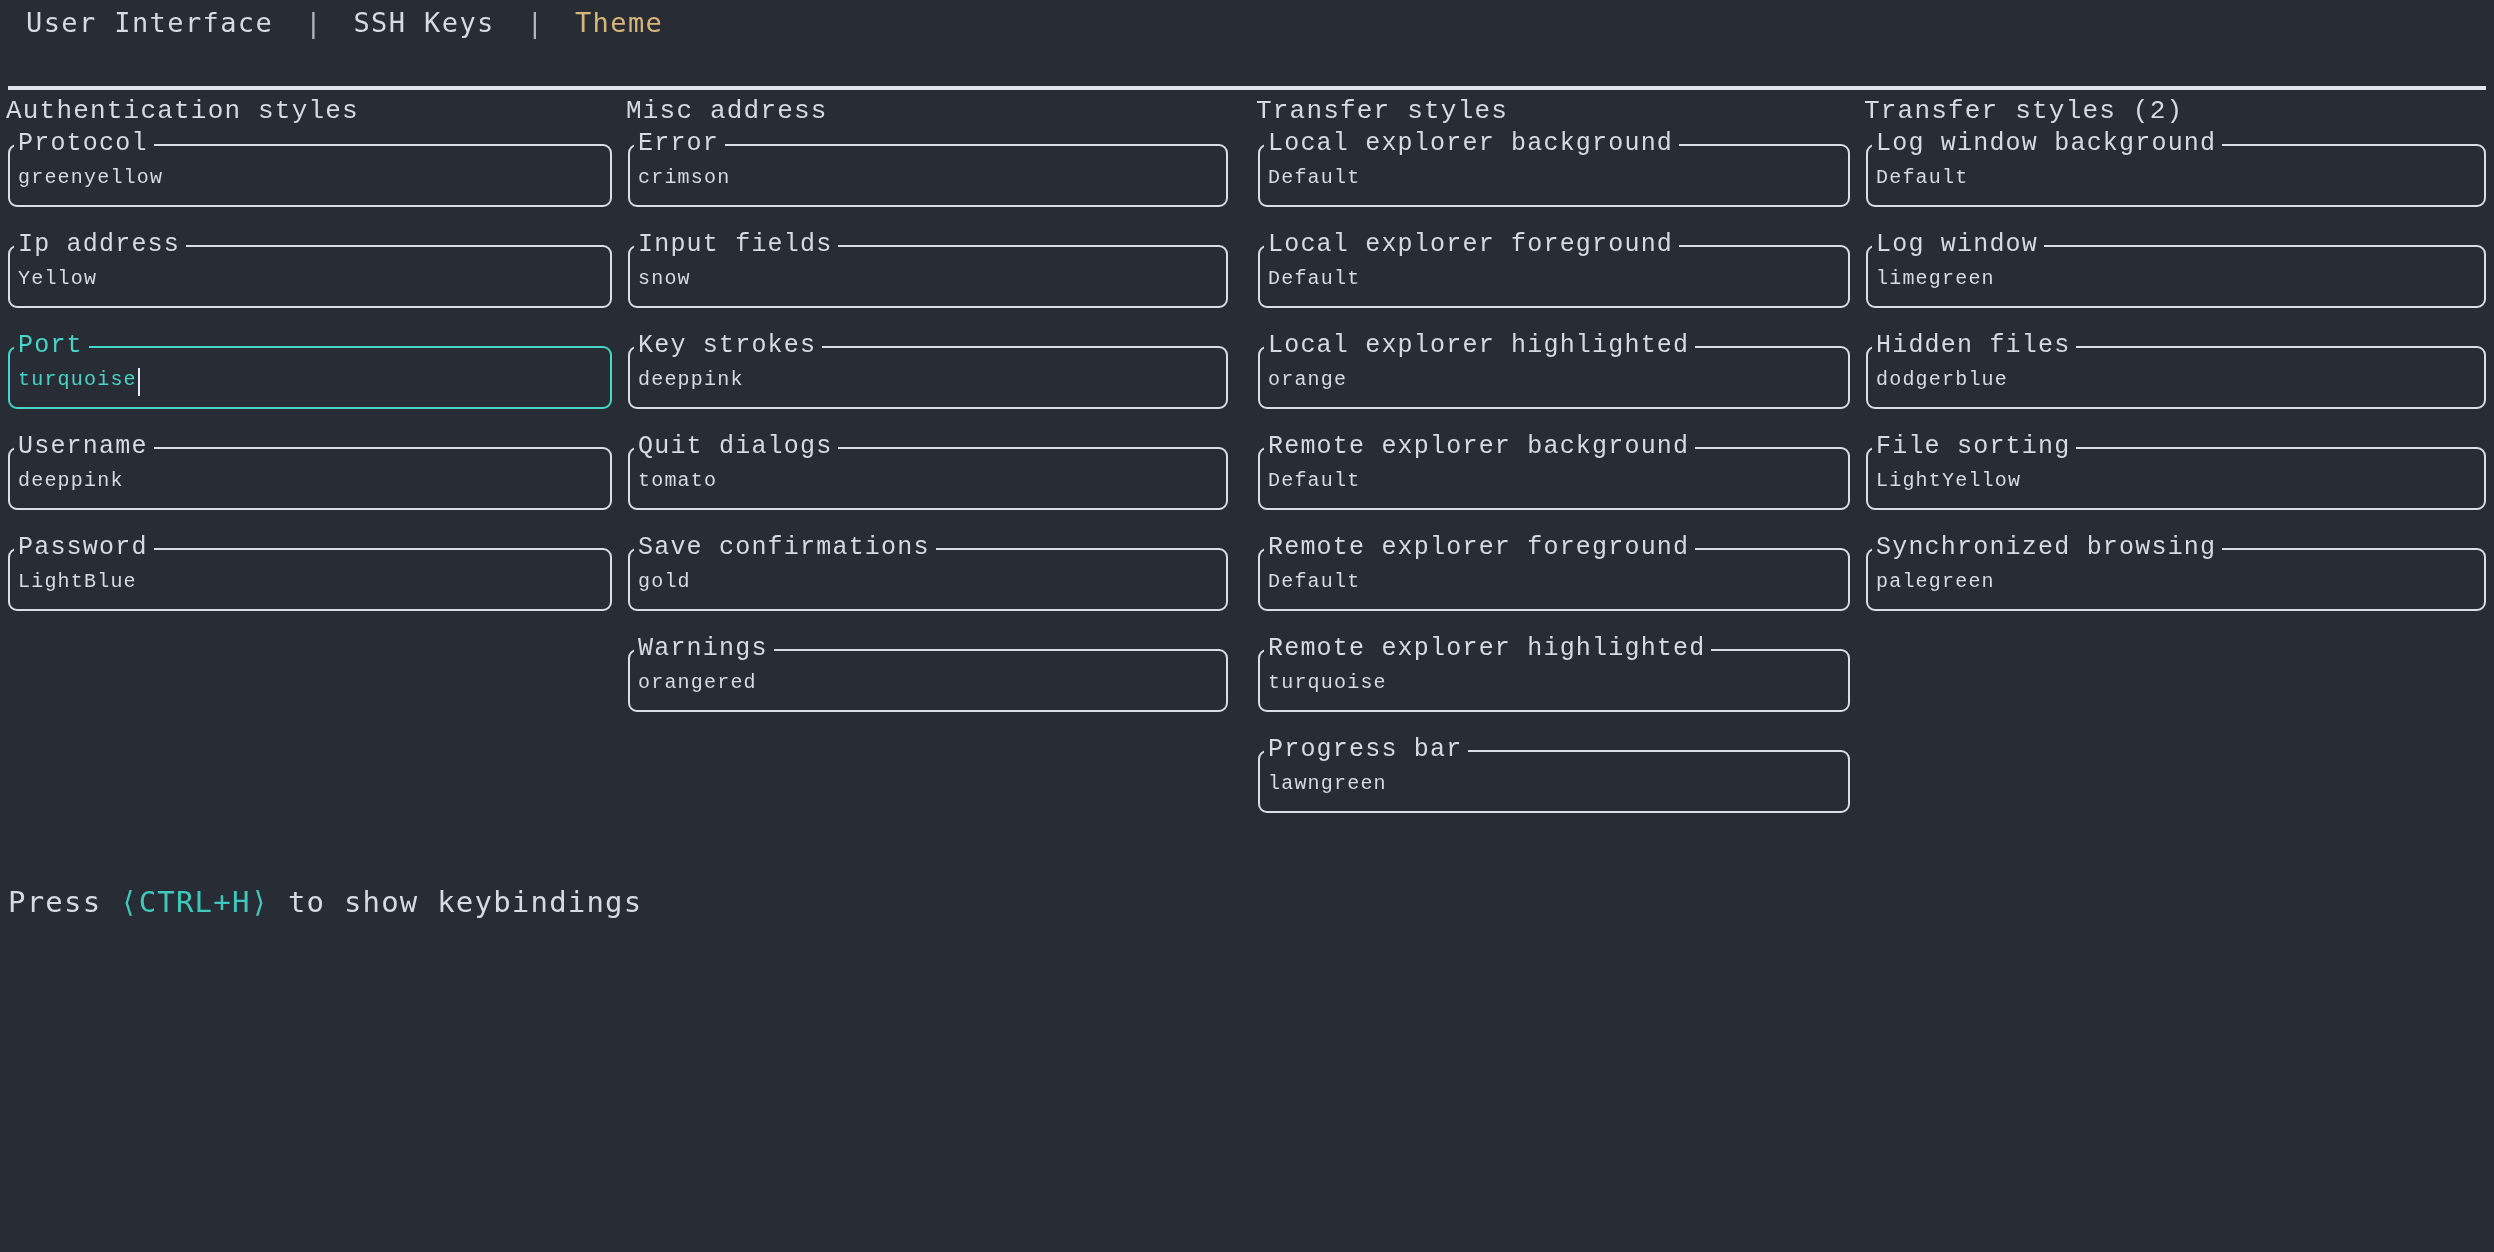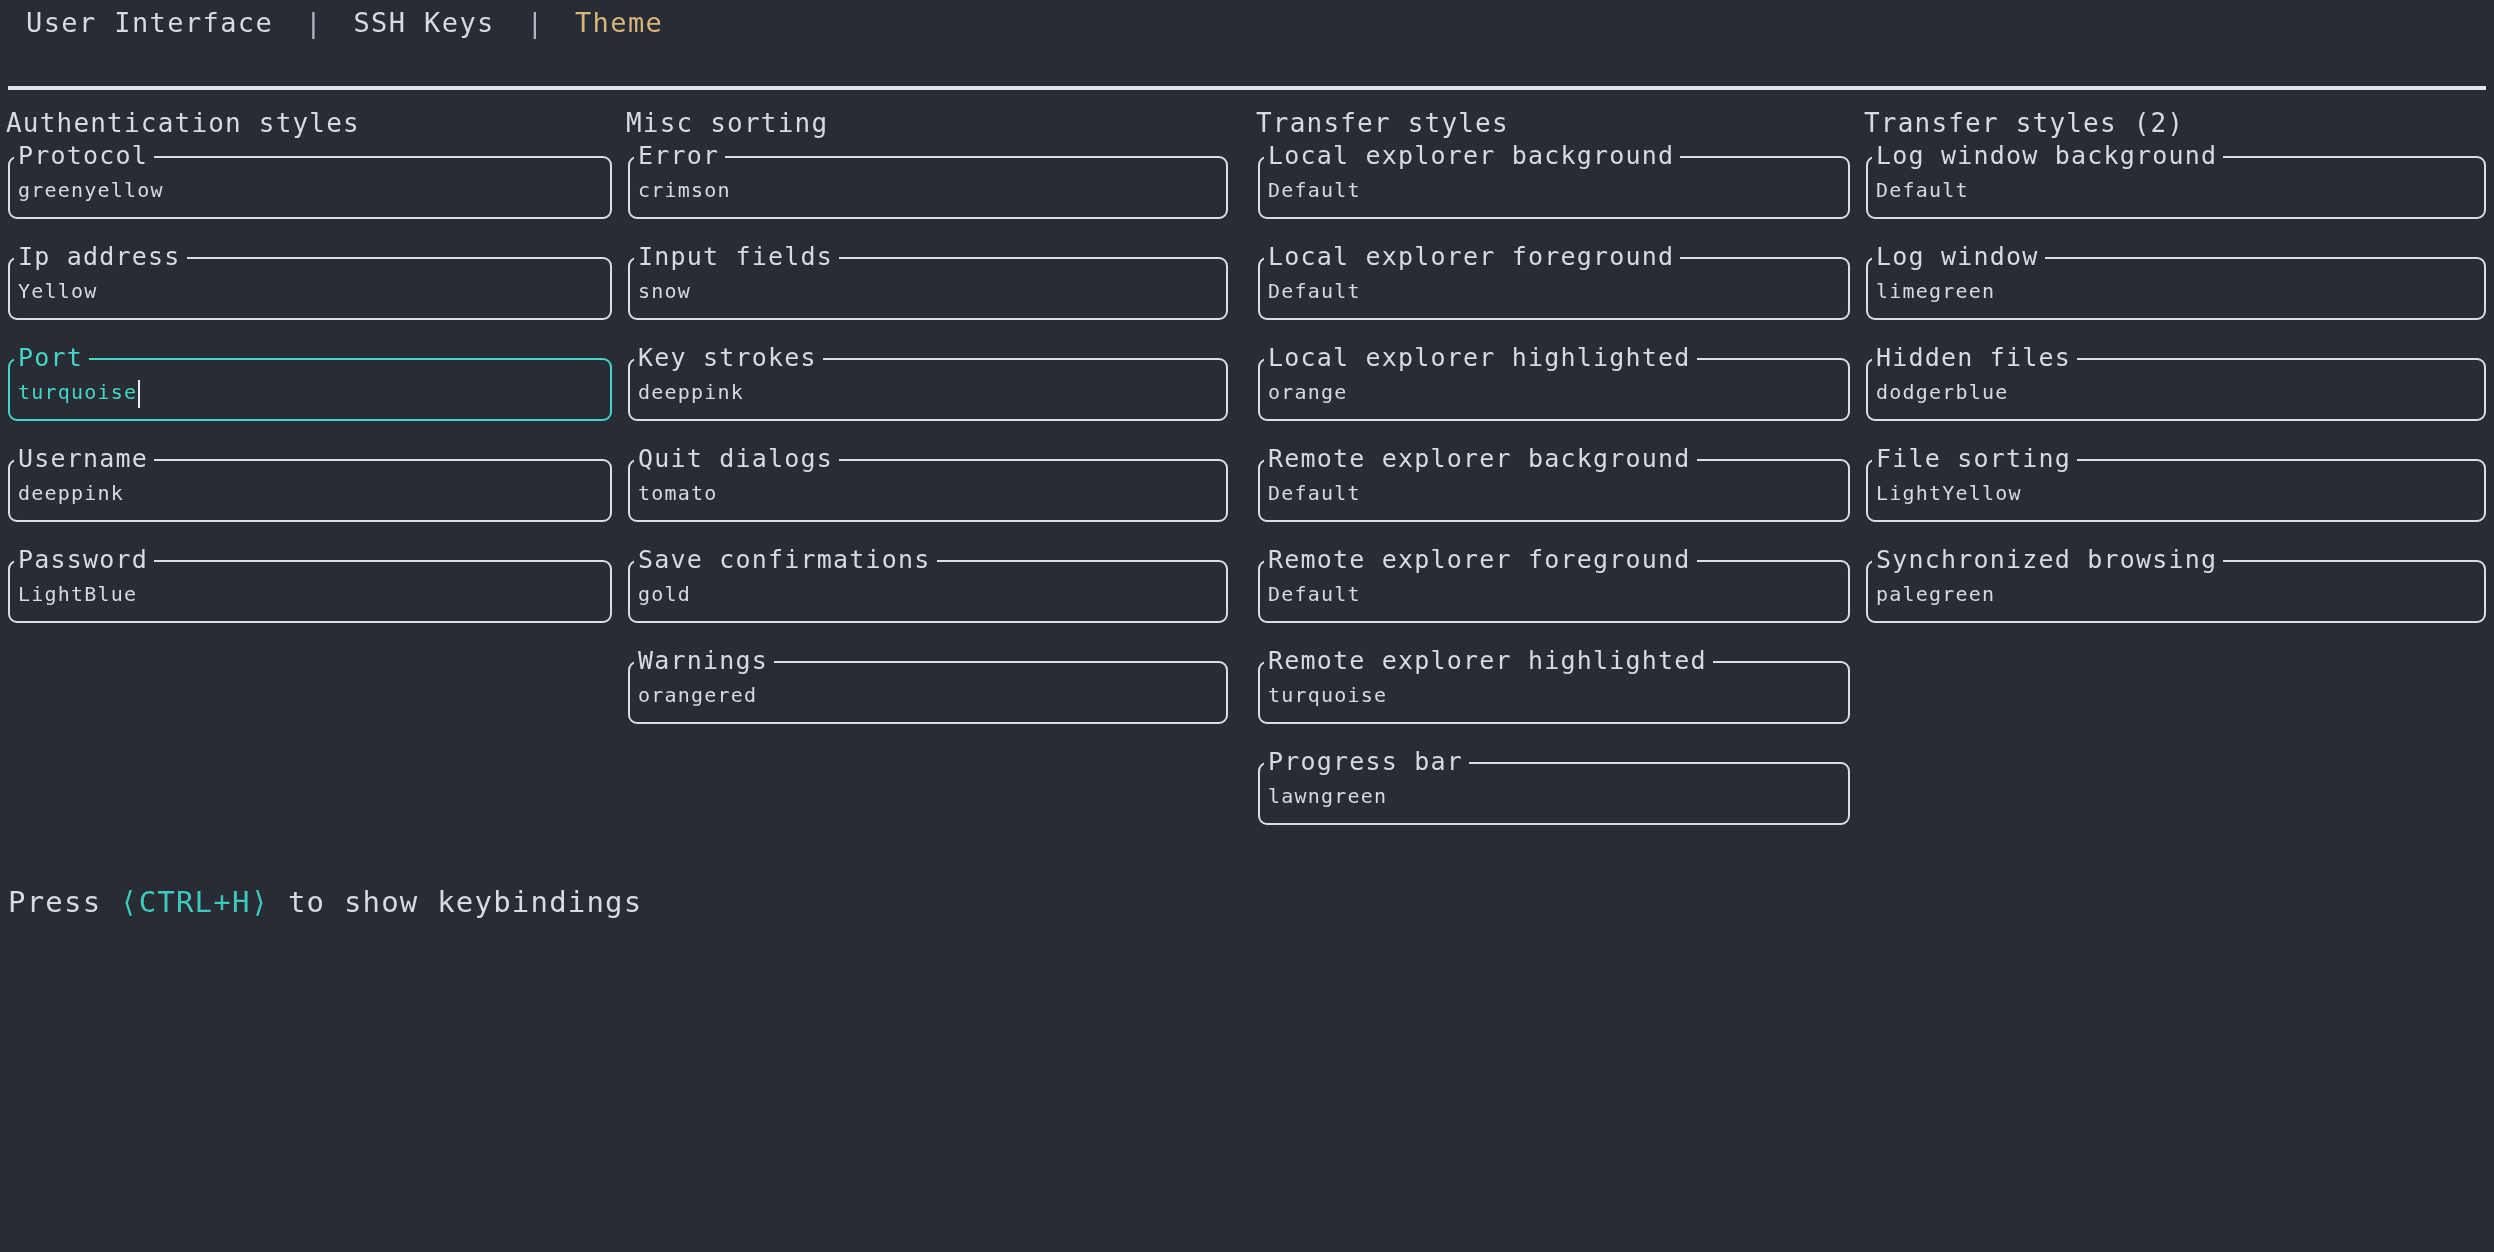--- a/index.html
+++ b/index.html
@@ -51,21 +51,22 @@
     position:absolute;left:8px;top:86px;width:2478px;height:4px;
     background:#dfe4ec;
   }
 
   
   #board{
     position:absolute;left:0;top:96px;width:2494px;height:800px;
   }
   .col{
     position:absolute;
-    top:12px;
+    top:0;
+    font-family:Liberation Mono, monospace;
   }
   .col-head{
     font-size:26px;
     letter-spacing:1.2px;
     color:var(--fg);
     height:34px;
     padding-left:6px;
     white-space:nowrap;
   }
 
@@ -169,21 +170,21 @@
       </div>
       <div class="field">
         <div class="frame"></div>
         <div class="lbl">Password</div>
         <div class="val">
           <span>LightBlue</span>
         </div>
       </div>
     </div>
     <div class="col" style="left: 620px; width: 608px;">
-      <div class="col-head">Misc sorting</div>
+      <div class="col-head">Misc address</div>
       <div class="field">
         <div class="frame"></div>
         <div class="lbl">Error</div>
         <div class="val">
           <span>crimson</span>
         </div>
       </div>
       <div class="field">
         <div class="frame"></div>
         <div class="lbl">Input fields</div>

